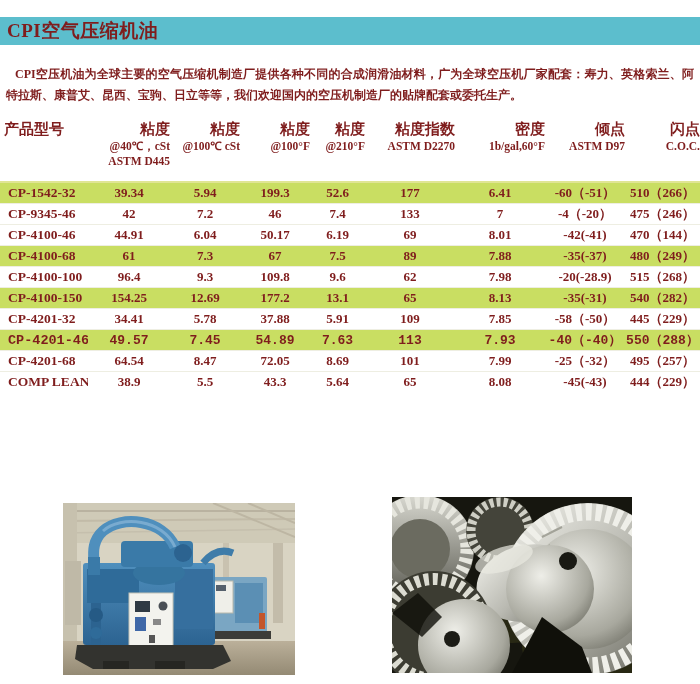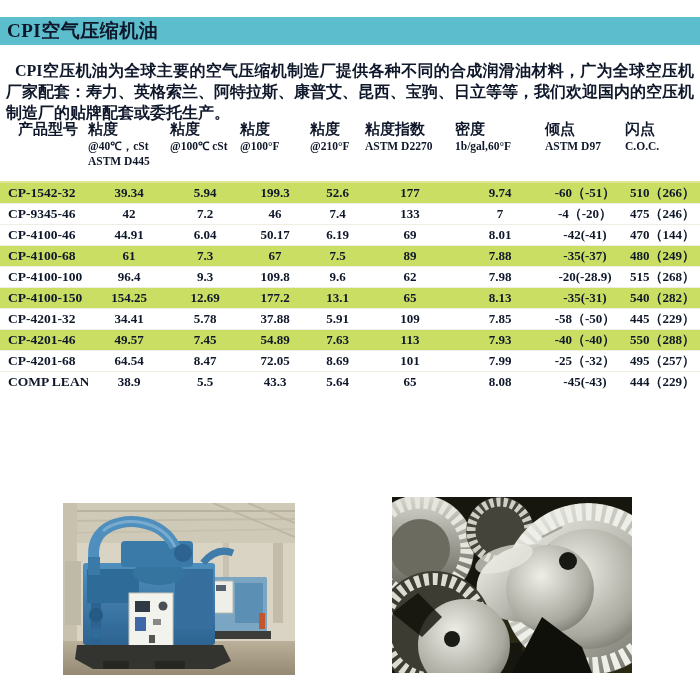--- a/index.html
+++ b/index.html
@@ -1,28 +1,28 @@
 <!DOCTYPE html>
 <html><head>
 <meta charset="utf-8">
 <style>
   html,body{margin:0;padding:0;background:#ffffff;}
   .page{position:relative;width:700px;height:684px;background:#ffffff;overflow:hidden;
-        font-family:"Liberation Serif", serif;color:#0f172a;}
+        font-family:"Liberation Serif", serif;color:#7f1d1d;}
   .title-bar{position:absolute;left:0;top:17px;width:700px;height:28px;
              display:flex;align-items:center;padding-left:7px;box-sizing:border-box;
              font-size:19px;font-weight:bold;letter-spacing:.5px;}
-  .intro{position:absolute;left:6px;top:44px;width:688px;
-         font-size:16px;font-weight:bold;line-height:21px;text-align:justify;text-indent:9px;}
+  .intro{position:absolute;left:6px;top:52px;width:688px;
+         font-size:12px;font-weight:bold;line-height:21px;text-align:justify;text-indent:9px;}
   .spec-table{position:absolute;left:0;top:120px;width:700px;border-collapse:collapse;table-layout:fixed;}
-  .spec-table thead th{vertical-align:top;text-align:left;padding:0;font-weight:bold;}
+  .spec-table thead th{vertical-align:top;text-align:right;padding:0;font-weight:bold;}
   .spec-table thead .hrow{height:62px;}
   .col-label{font-size:15px;line-height:19px;}
   .col-sub{font-size:11.5px;line-height:15px;}
-  .spec-table thead th.first{text-align:left;padding-left:18px;}
+  .spec-table thead th.first{text-align:left;padding-left:4px;}
   .spec-table tbody tr{height:21px;border-top:1px solid #eeeee2;margin-top:28px;}
   .spec-table tbody tr:first-child{border-top:2px solid #e0e594;}
   .spec-table tbody td{font-size:13px;font-weight:bold;text-align:center;padding:1px 0;
                        white-space:nowrap;overflow:hidden;}
   .spec-table tbody td.model{text-align:left;padding-left:8px;font-size:13.5px;}
   .photos{position:absolute;left:0;top:0;width:700px;height:684px;pointer-events:none;}
   .photo{position:absolute;}
   .photo svg{display:block;}
 </style>
 </head>
@@ -89,21 +89,21 @@
         </tr>
     </thead>
     <tbody>
         <tr style="background: rgb(201, 222, 98);">
           <td class="model">CP-1542-32</td>
           <td>39.34</td>
           <td>5.94</td>
           <td>199.3</td>
           <td>52.6</td>
           <td>177</td>
-          <td>9.74</td>
+          <td>6.41</td>
           <td>-60（-51）</td>
           <td>510（266）</td>
         </tr>
         <tr>
           <td class="model">CP-9345-46</td>
           <td>42</td>
           <td>7.2</td>
           <td>46</td>
           <td>7.4</td>
           <td>133</td>
@@ -159,21 +159,21 @@
           <td class="model">CP-4201-32</td>
           <td>34.41</td>
           <td>5.78</td>
           <td>37.88</td>
           <td>5.91</td>
           <td>109</td>
           <td>7.85</td>
           <td>-58（-50）</td>
           <td>445（229）</td>
         </tr>
-        <tr style="background: rgb(201, 222, 98);">
+        <tr style="background: rgb(201, 222, 98); font-family: Liberation Mono, monospace;">
           <td class="model">CP-4201-46</td>
           <td>49.57</td>
           <td>7.45</td>
           <td>54.89</td>
           <td>7.63</td>
           <td>113</td>
           <td>7.93</td>
           <td>-40（-40）</td>
           <td>550（288）</td>
         </tr>

